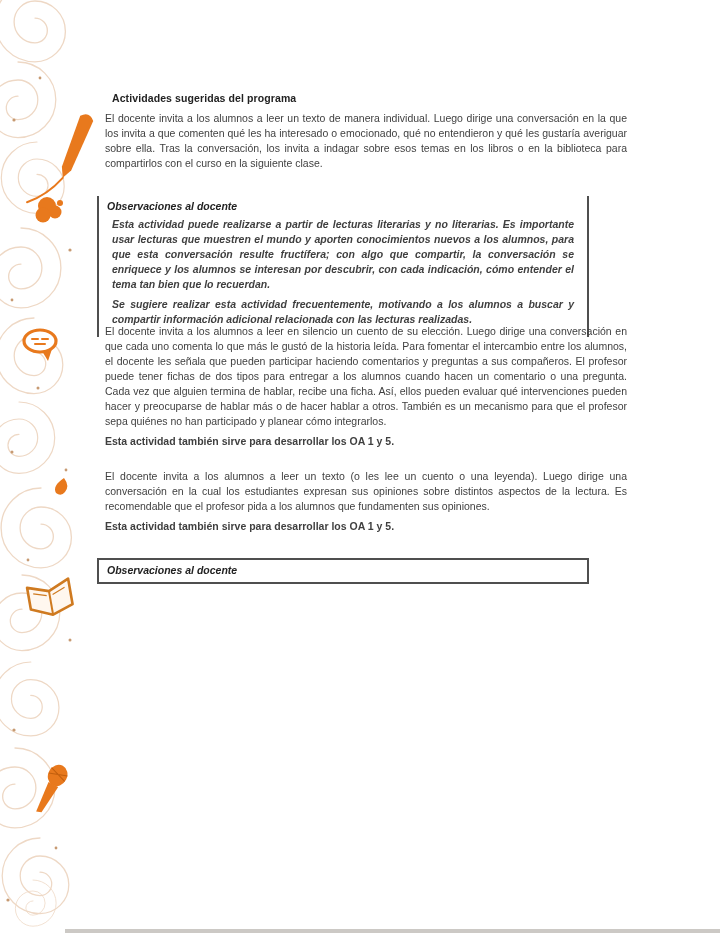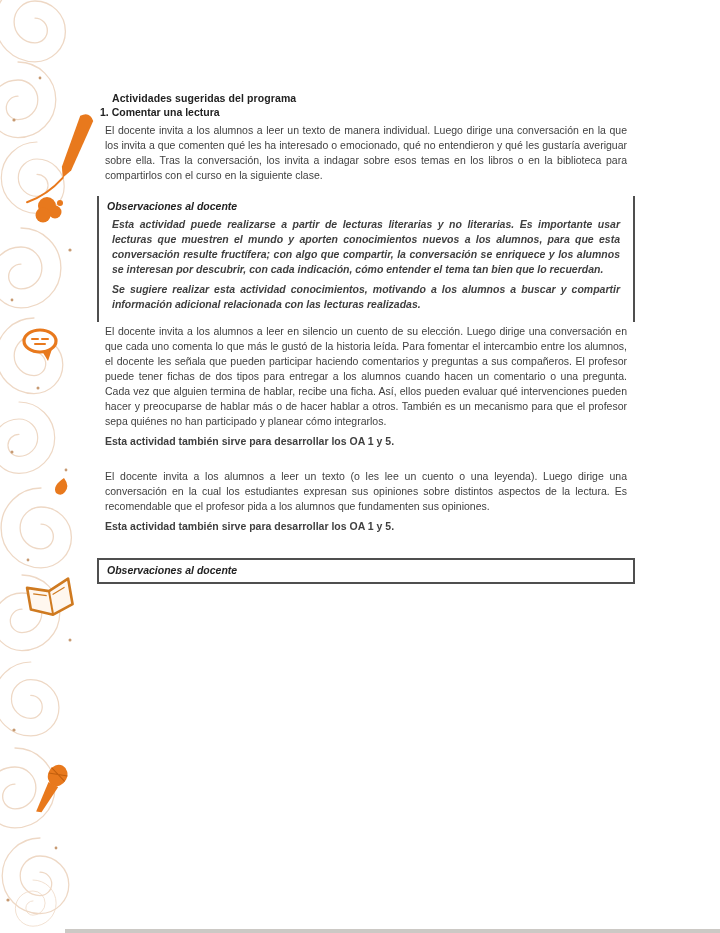--- a/index.html
+++ b/index.html
@@ -10,21 +10,21 @@
   .ornament{position:absolute;left:0;top:0;width:110px;height:933px;}
   .content-block{position:absolute;left:100px;width:532px;}
   .doc-title{font-size:10.5px;font-weight:bold;color:#222;margin:12px;letter-spacing:.1px;}
   .activity h2{font-size:10.5px;font-weight:bold;color:#222;margin:0 0 2px 0;}
   .activity p, .note-box p{
     margin:5px;font-size:10.5px;line-height:15px;color:#3f3f3f;text-align:justify;
   }
   .oa-note{margin-top:0;font-weight:bold;}
   .note-box{
     border-left:2px solid #4f4f4f;border-right:2px solid #4f4f4f;
-    padding:4px 8px 5px 8px;box-sizing:border-box;width:538px;margin-left:-3px;
+    padding:4px 8px 5px 8px;box-sizing:border-box;width:492px;margin-left:-3px;
   }
   .note-box.full-border{border:2px solid #4f4f4f;}
   .note-box h3{
     font-size:10.5px;font-weight:bold;font-style:italic;color:#222;margin:0 0 1px 0;
   }
   .note-box p{font-style:italic;font-weight:bold;}
   .bottom-strip{
     position:absolute;left:65px;right:0;bottom:0;height:4px;background:#ccc9c5;
   }
 </style>
@@ -101,28 +101,27 @@
       <ellipse cx="0" cy="-12" rx="9.5" ry="11" fill="#e8791d"></ellipse>
       <path d="M-5,-2 L-2,30 L3,28 L6,-2 Z" fill="#e8791d"></path>
       <path d="M-9,-16 L9,-10 M-9,-10 L9,-16" stroke="#c25f0e" stroke-width="1" fill="none"></path>
     </g>
   </svg>
 </div>
 
 <h1 class="content-block doc-title" style="top:80px;">Actividades sugeridas del programa</h1>
 
 <section class="content-block activity" style="top:106px;">
-  <h2>1. Comentar una lectura</h2>
   <p>El docente invita a los alumnos a leer un texto de manera individual. Luego dirige una conversación en la que los invita a que comenten qué les ha interesado o emocionado, qué no entendieron y qué les gustaría averiguar sobre ella. Tras la conversación, los invita a indagar sobre esos temas en los libros o en la biblioteca para compartirlos con el curso en la siguiente clase.</p>
 </section>
 
 <div class="content-block note-box" style="top:196px;">
   <h3>Observaciones al docente</h3>
   <p>Esta actividad puede realizarse a partir de lecturas literarias y no literarias. Es importante usar lecturas que muestren el mundo y aporten conocimientos nuevos a los alumnos, para que esta conversación resulte fructífera; con algo que compartir, la conversación se enriquece y los alumnos se interesan por descubrir, con cada indicación, cómo entender el tema tan bien que lo recuerdan.</p>
-  <p>Se sugiere realizar esta actividad conocimientos, motivando a los alumnos a buscar y compartir información adicional relacionada con las lecturas realizadas.</p>
+  <p>Se sugiere realizar esta actividad frecuentemente, motivando a los alumnos a buscar y compartir información adicional relacionada con las lecturas realizadas.</p>
 </div>
 
 <section class="content-block activity" style="top:319px;">
   <p>El docente invita a los alumnos a leer en silencio un cuento de su elección. Luego dirige una conversación en que cada uno comenta lo que más le gustó de la historia leída. Para fomentar el intercambio entre los alumnos, el docente les señala que pueden participar haciendo comentarios y preguntas a sus compañeros. El profesor puede tener fichas de dos tipos para entregar a los alumnos cuando hacen un comentario o una pregunta. Cada vez que alguien termina de hablar, recibe una ficha. Así, ellos pueden evaluar qué intervenciones pueden hacer y preocuparse de hablar más o de hacer hablar a otros. También es un mecanismo para que el profesor sepa quiénes no han participado y planear cómo integrarlos.</p>
   <p class="oa-note">Esta actividad también sirve para desarrollar los OA 1 y 5.</p>
 </section>
 
 <section class="content-block activity" style="top:464px;">
   <p>El docente invita a los alumnos a leer un texto (o les lee un cuento o una leyenda). Luego dirige una conversación en la cual los estudiantes expresan sus opiniones sobre distintos aspectos de la lectura. Es recomendable que el profesor pida a los alumnos que fundamenten sus opiniones.</p>
   <p class="oa-note">Esta actividad también sirve para desarrollar los OA 1 y 5.</p>

